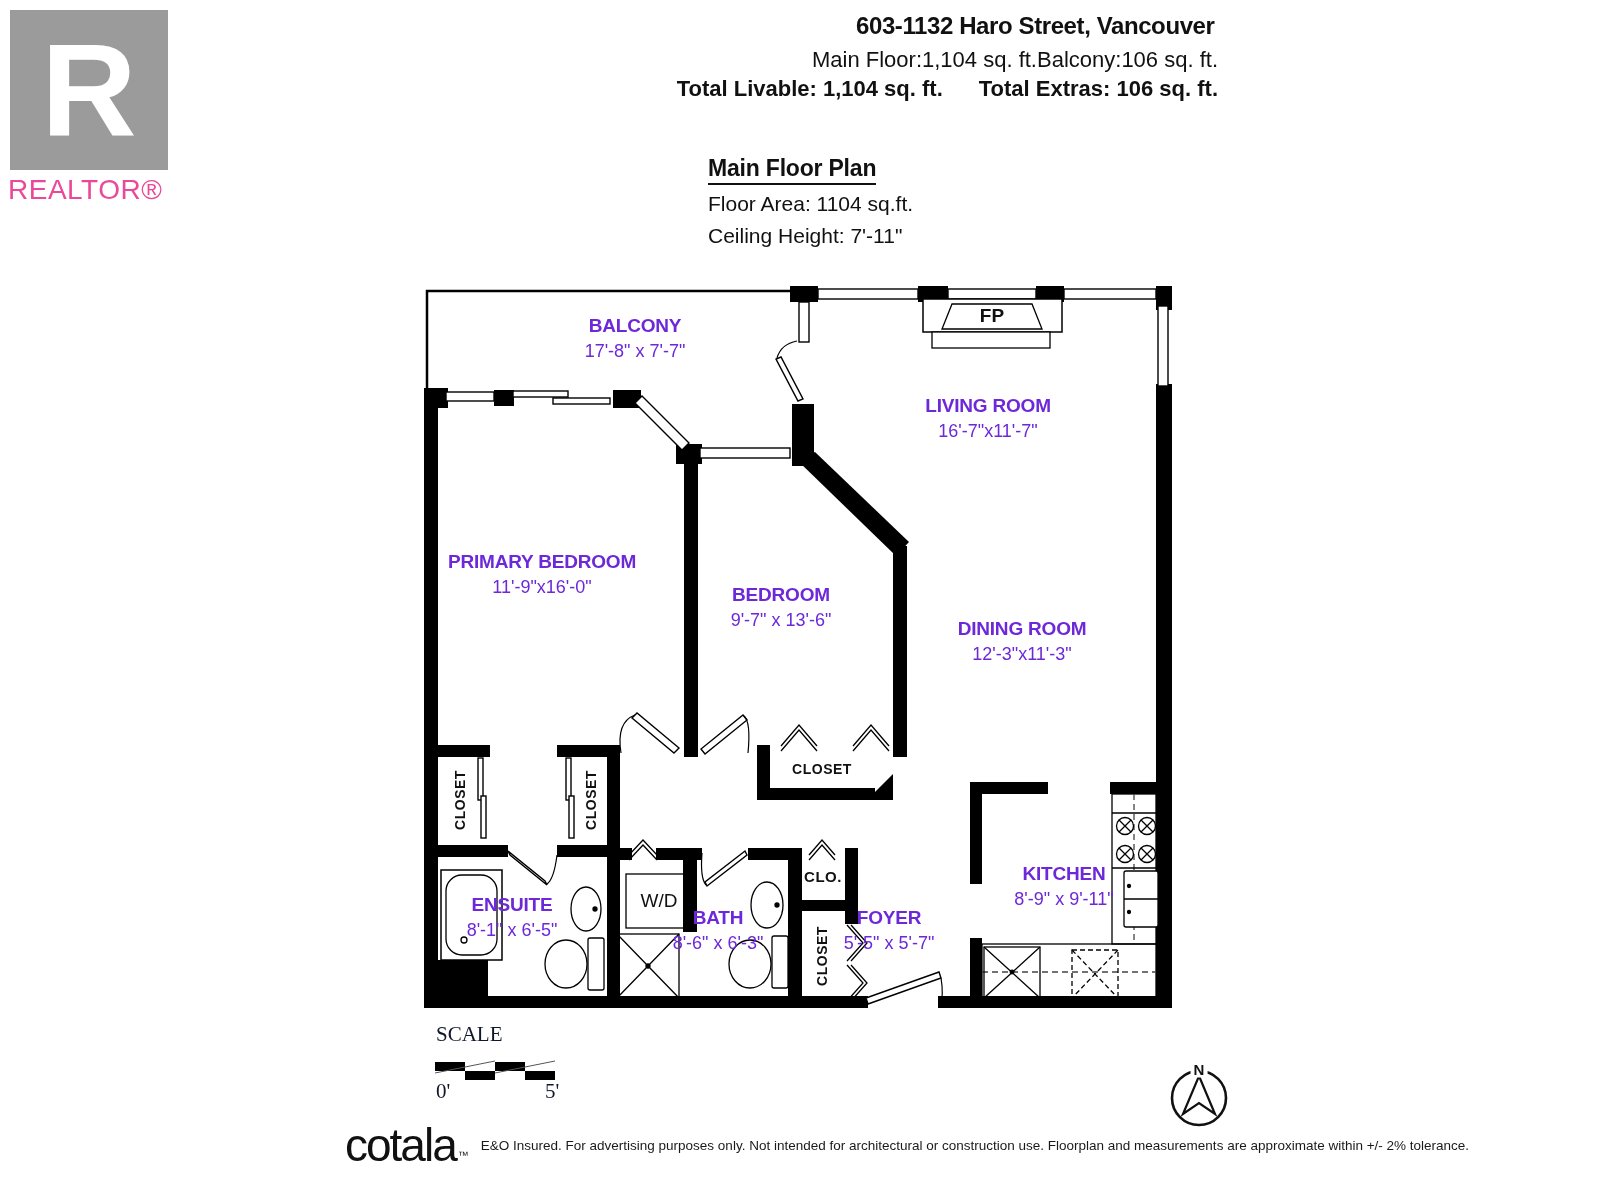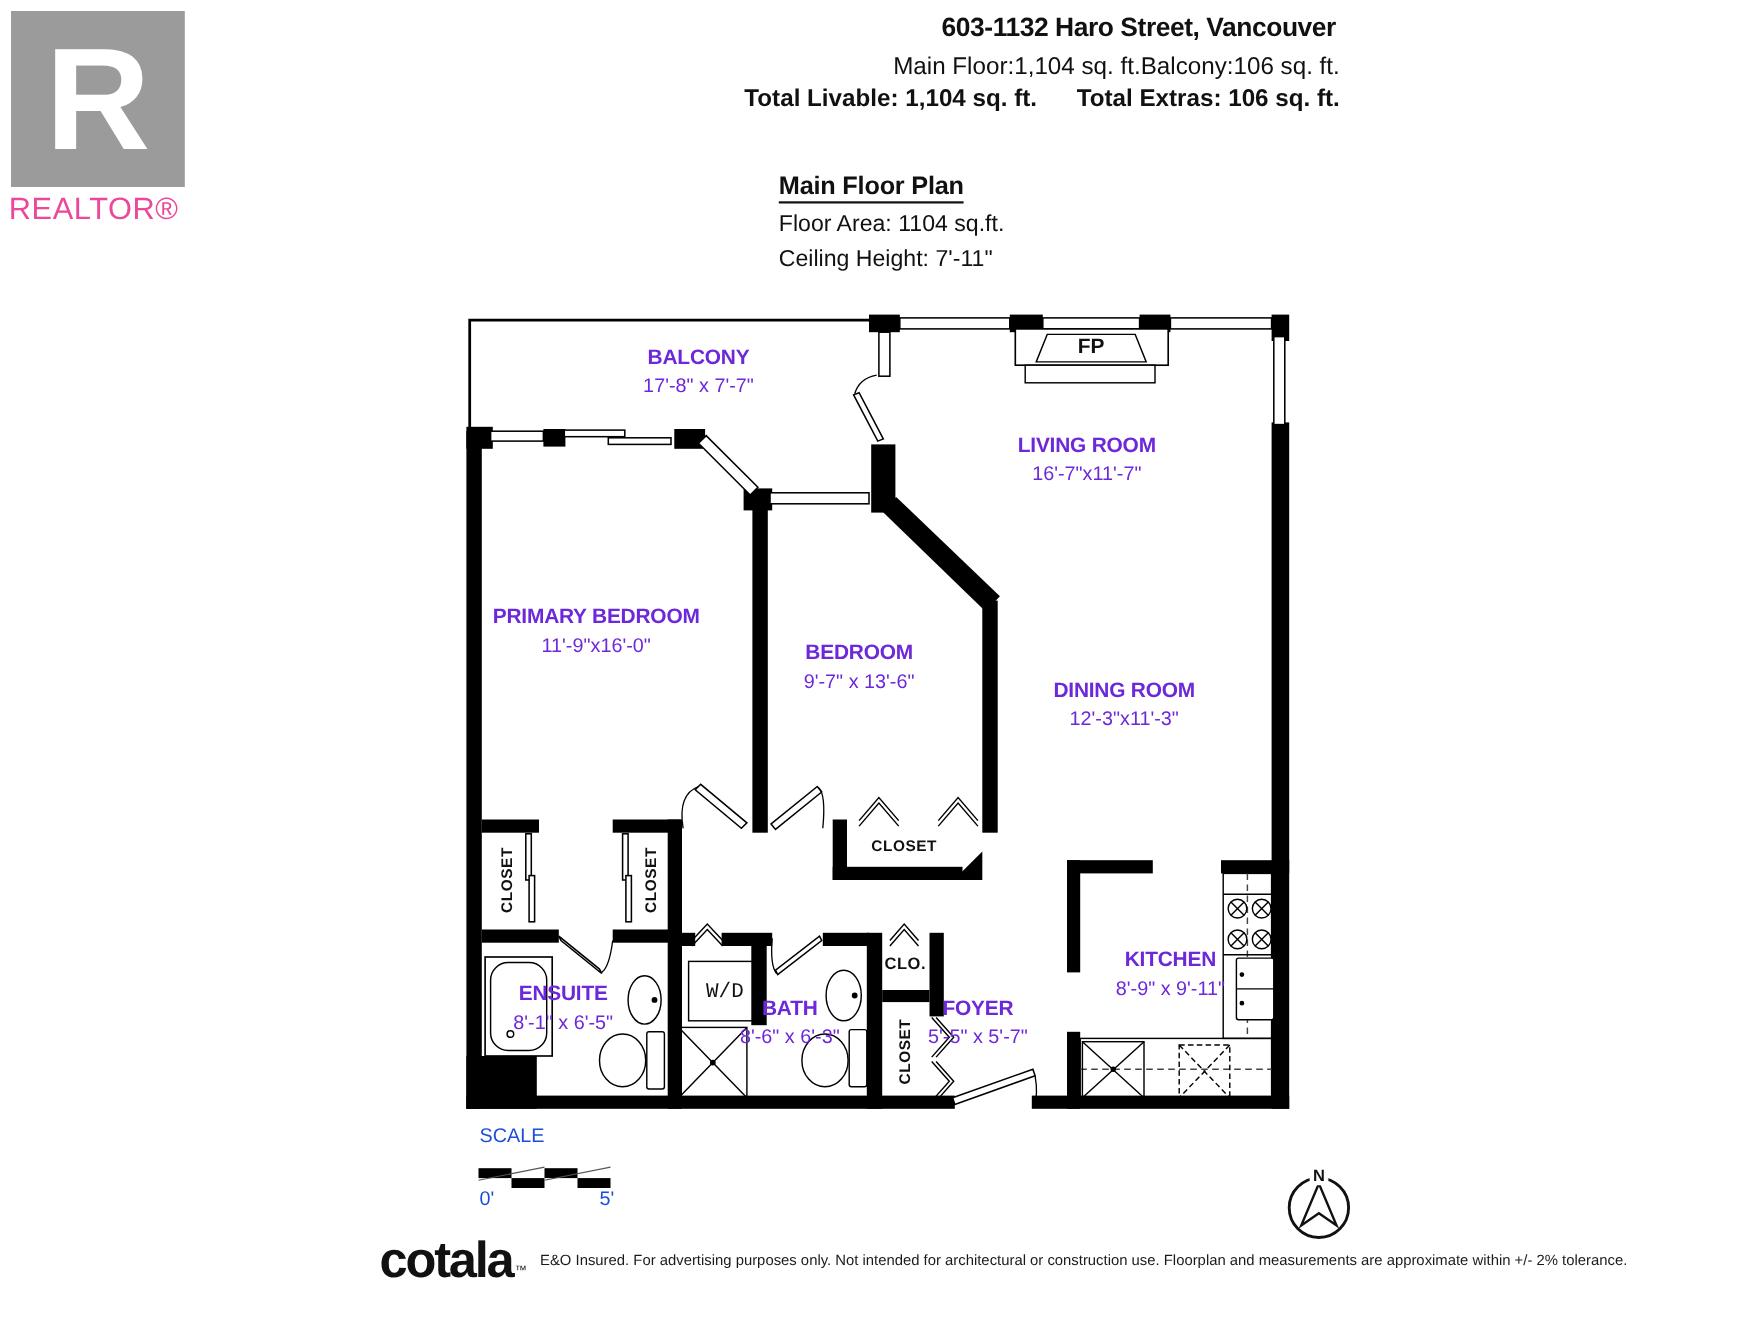--- a/index.html
+++ b/index.html
@@ -29,31 +29,31 @@
 
   
   .room-label{position:absolute;transform:translate(-50%,-50%);text-align:center;
               white-space:nowrap;color:#6d28d9;}
   .rname{font-weight:bold;font-size:19px;letter-spacing:-0.2px;}
   .rdims{font-size:18px;margin-top:4px;}
 
   .small-label{position:absolute;transform:translate(-50%,-50%);font-weight:bold;
                font-size:14px;letter-spacing:0.5px;white-space:nowrap;}
   .small-label.rot{transform:translate(-50%,-50%) rotate(-90deg);}
-  .wd-label{position:absolute;transform:translate(-50%,-50%);font-size:19px;white-space:nowrap;font-family:Liberation Mono, monospace;}
+  .wd-label{position:absolute;transform:translate(-50%,-50%);font-size:19px;white-space:nowrap;}
   .fp-label{position:absolute;transform:translate(-50%,-50%);font-size:19px;font-weight:bold;}
 
   
-  .scale-label{position:absolute;font-size:18px;color:#1d4ed8;}
+  .scale-label{position:absolute;font-size:21px;color:#0f172a;font-family:Liberation Serif, serif;}
   .north-n{position:absolute;transform:translate(-50%,-50%);font-size:15px;font-weight:bold;
            background:#fff;padding:0 3px;}
 
   
   .footer{position:absolute;left:345px;top:1122px;width:1175px;display:flex;align-items:center;}
-  .cotala{font-size:46px;font-weight:bold;letter-spacing:-2px;line-height:1;}
+  .cotala{font-size:46px;font-weight:normal;letter-spacing:-2px;line-height:1;}
   .tm{font-size:11px;align-self:flex-end;margin:0 12px 7px 2px;}
   .disclaimer{font-size:13.5px;color:#1a1a1a;flex:1;white-space:nowrap;}
 </style>
 </head>
 <body>
 
 <div class="page">
 
   <div class="logo-square">
     <span class="logo-r">R</span>

